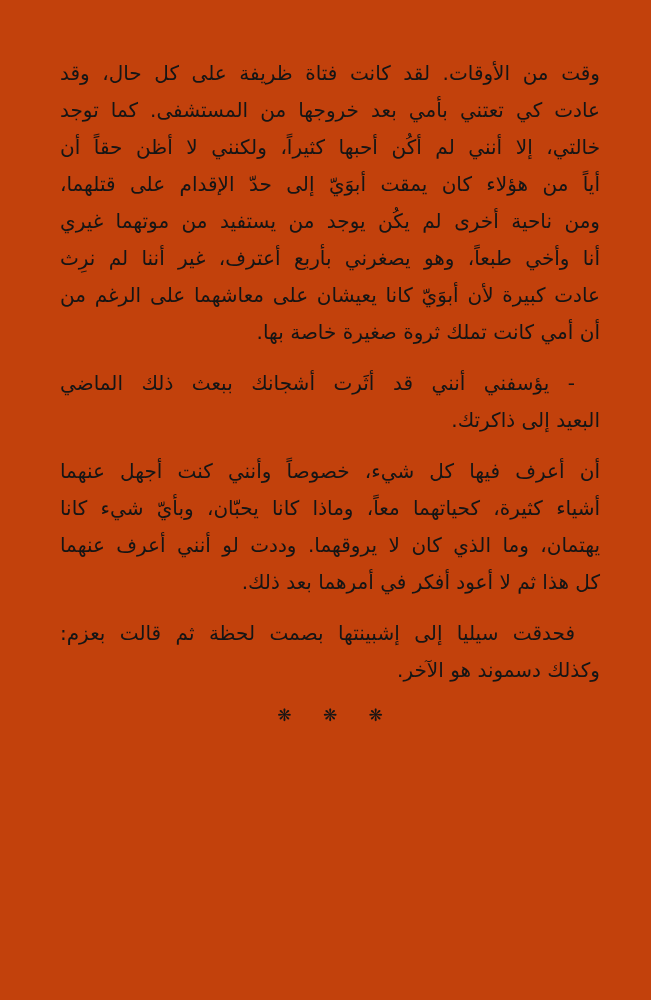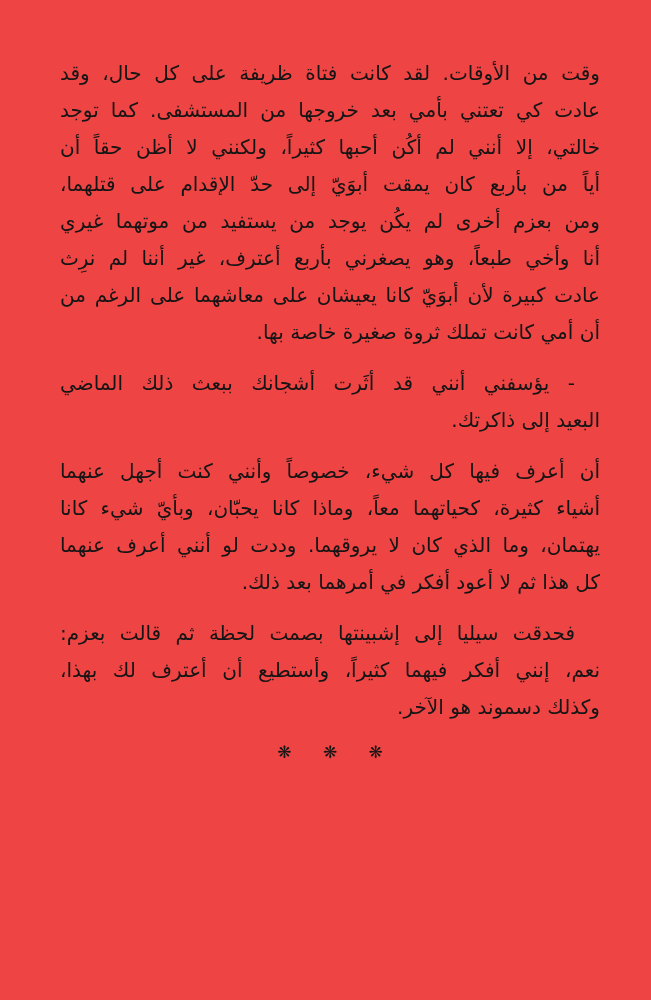--- a/index.html
+++ b/index.html
@@ -4,21 +4,21 @@
 <style>
   html, body {
     margin: 0;
     padding: 0;
     background: #ffffff;
   }
   .book-page {
     position: relative;
     width: 651px;
     height: 1000px;
-    background: #ef4444;
+    background: #c2410c;
     overflow: hidden;
     font-family: "DejaVu Sans", sans-serif;
   }
   .text-column {
     position: absolute;
     top: 55px;
     right: 51px;
     width: 540px;
     direction: rtl;
     color: #151515;
@@ -54,43 +54,42 @@
 </head>
 <body>
 
 <div class="book-page">
   <div class="text-column">
 
     <div class="para">
       <div class="line">وقت من الأوقات. لقد كانت فتاة ظريفة على كل حال، وقد</div>
       <div class="line">عادت كي تعتني بأمي بعد خروجها من المستشفى. كما توجد</div>
       <div class="line">خالتي، إلا أنني لم أكُن أحبها كثيراً، ولكنني لا أظن حقاً أن</div>
-      <div class="line">أياً من بأربع كان يمقت أبوَيّ إلى حدّ الإقدام على قتلهما،</div>
-      <div class="line">ومن بعزم أخرى لم يكُن يوجد من يستفيد من موتهما غيري</div>
+      <div class="line">أياً من هؤلاء كان يمقت أبوَيّ إلى حدّ الإقدام على قتلهما،</div>
+      <div class="line">ومن ناحية أخرى لم يكُن يوجد من يستفيد من موتهما غيري</div>
       <div class="line">أنا وأخي طبعاً، وهو يصغرني بأربع أعترف، غير أننا لم نرِث</div>
       <div class="line">عادت كبيرة لأن أبوَيّ كانا يعيشان على معاشهما على الرغم من</div>
       <div class="line end">أن أمي كانت تملك ثروة صغيرة خاصة بها.</div>
     </div>
 
     <div class="para">
       <div class="line indent">- يؤسفني أنني قد أثَرت أشجانك ببعث ذلك الماضي</div>
       <div class="line end">البعيد إلى ذاكرتك.</div>
     </div>
 
     <div class="para">
       <div class="line">أن أعرف فيها كل شيء، خصوصاً وأنني كنت أجهل عنهما</div>
       <div class="line">أشياء كثيرة، كحياتهما معاً، وماذا كانا يحبّان، وبأيّ شيء كانا</div>
       <div class="line">يهتمان، وما الذي كان لا يروقهما. وددت لو أنني أعرف عنهما</div>
       <div class="line end">كل هذا ثم لا أعود أفكر في أمرهما بعد ذلك.</div>
     </div>
 
 
     <div class="para">
       <div class="line indent">فحدقت سيليا إلى إشبينتها بصمت لحظة ثم قالت بعزم:</div>
-      <div class="line">نعم، إنني أفكر فيهما كثيراً، وأستطيع أن أعترف لك بهذا،</div>
       <div class="line end">وكذلك دسموند هو الآخر.</div>
     </div>
 
     <div class="separator">
       <span class="glyph">❋</span>
       <span class="glyph">❋</span>
       <span class="glyph">❋</span>
     </div>
 
   </div>

